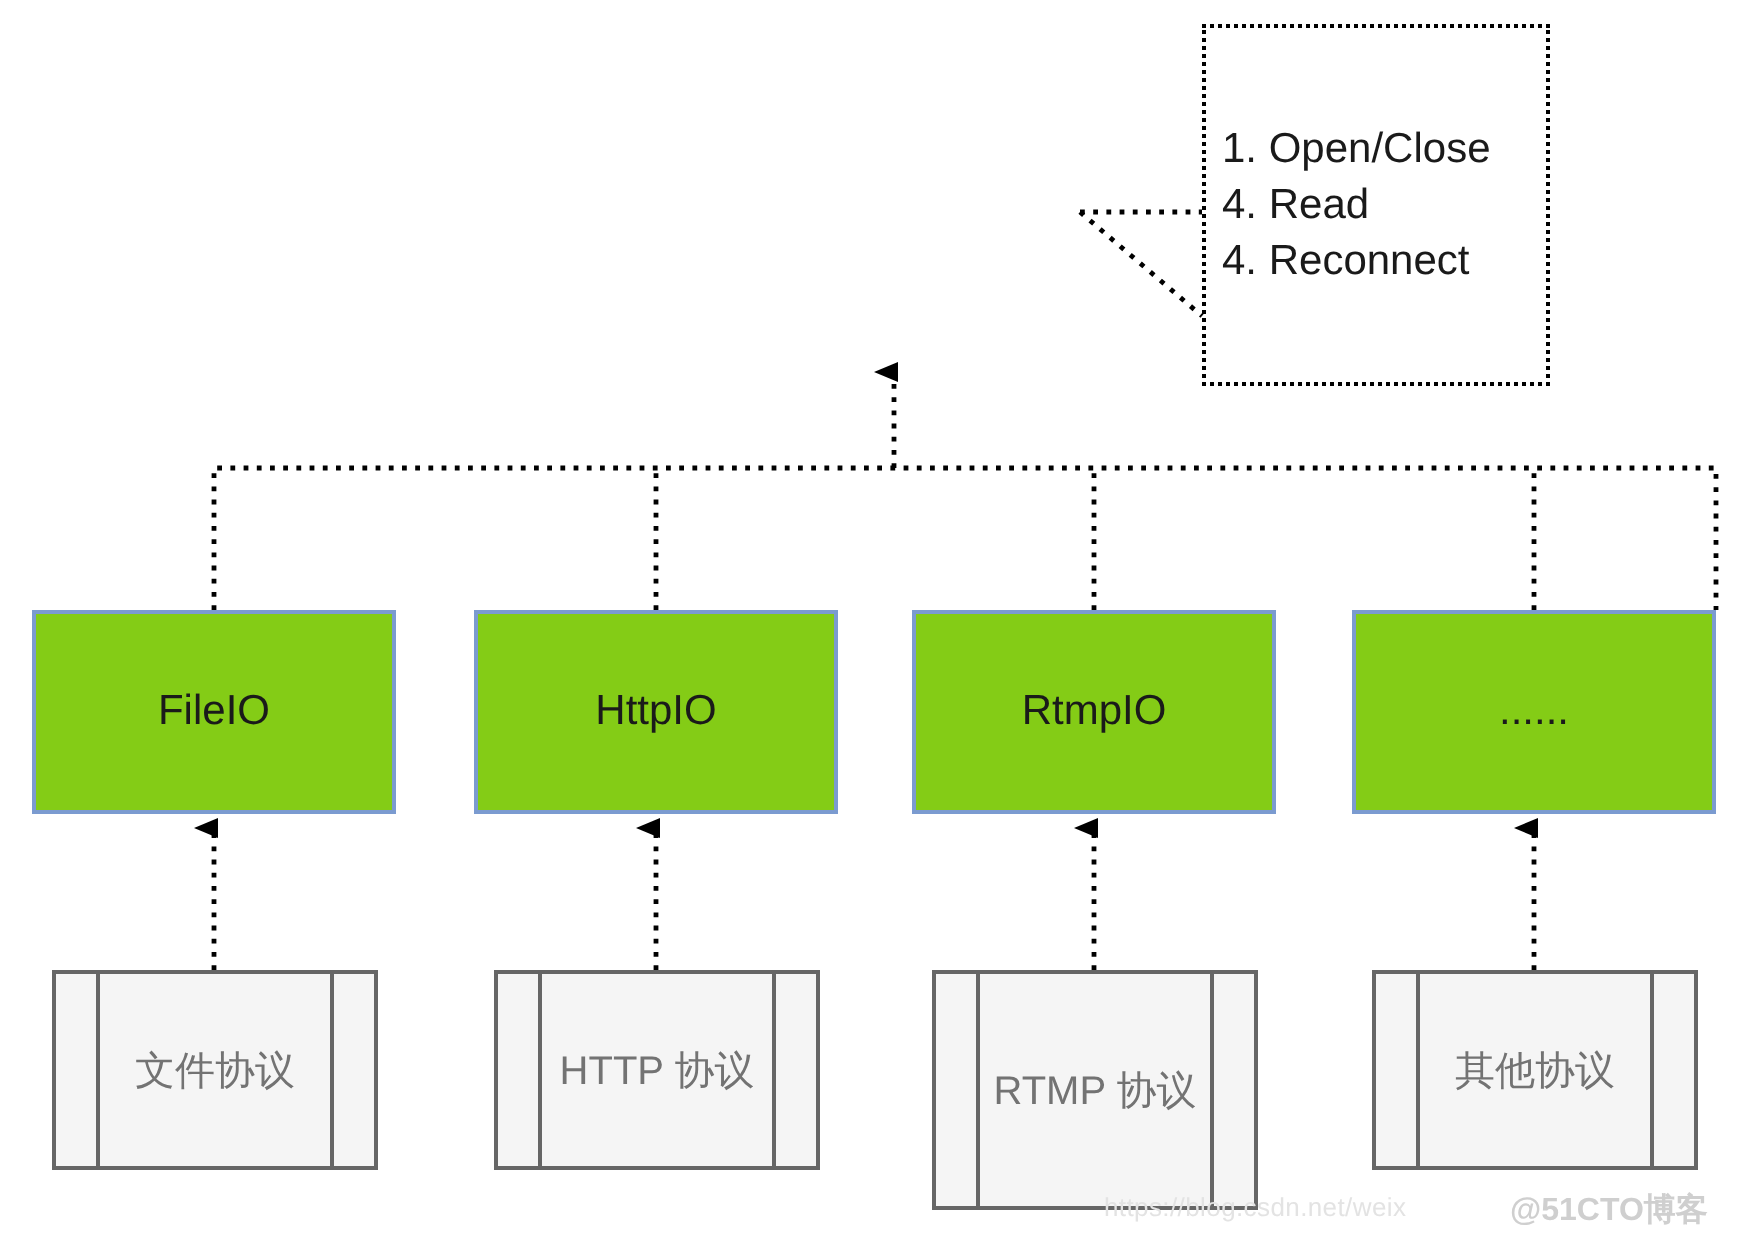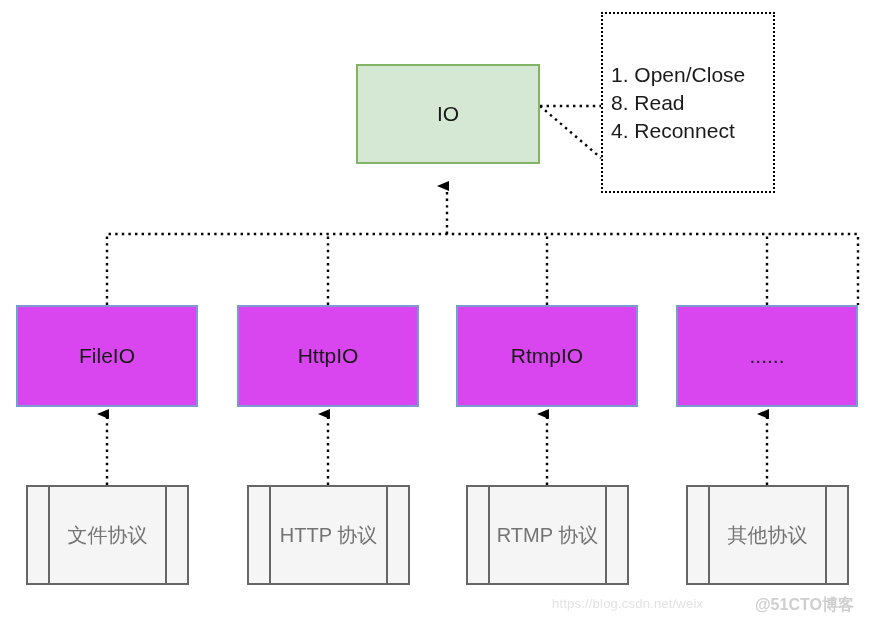--- a/index.html
+++ b/index.html
@@ -39,21 +39,21 @@
   
   .node-root {
     background: #d5e8d4;
     border: 2px solid #82b366;
     color: #1a1a1a;
     font-size: 21px;
   }
 
   
   .node-impl {
-    background: #d946ef;
+    background: #84cc16;
     border: 2px solid #7b9bd0;
     color: #1a1a1a;
     font-size: 21px;
   }
 
   
   .node-component {
     background: #f5f5f5;
     border: 2px solid #666666;
     color: #737373;
@@ -137,28 +137,25 @@
     </g>
 
     <g stroke="#000000" stroke-width="2.4" fill="none" stroke-dasharray="2.4 4.2" stroke-linecap="butt">
       <path d="M107,485 L107,414" marker-end="url(#arrowHollowUp)"></path>
       <path d="M328,485 L328,414" marker-end="url(#arrowHollowUp)"></path>
       <path d="M547,485 L547,414" marker-end="url(#arrowHollowUp)"></path>
       <path d="M767,485 L767,414" marker-end="url(#arrowHollowUp)"></path>
     </g>
   </svg>
 
-  <div class="box node-root" style="left:356px; top:64px; width:184px; height:100px;">
-    <span>IO</span>
-  </div>
 
   <div class="note" style="left:601px; top:12px; width:174px; height:181px;">
     <ol>
       <li>1. Open/Close</li>
-      <li>8. Read</li>
+      <li>4. Read</li>
       <li>4. Reconnect</li>
     </ol>
   </div>
 
   <div class="box node-impl" style="left:16px; top:305px; width:182px; height:102px;">
     <span>FileIO</span>
   </div>
 
   <div class="box node-impl" style="left:237px; top:305px; width:182px; height:102px;">
     <span>HttpIO</span>
@@ -177,21 +174,21 @@
     <span class="bar bar-right"></span>
     <span class="comp-label">文件协议</span>
   </div>
 
   <div class="box node-component" style="left:247px; top:485px; width:163px; height:100px;">
     <span class="bar bar-left"></span>
     <span class="bar bar-right"></span>
     <span class="comp-label">HTTP 协议</span>
   </div>
 
-  <div class="box node-component" style="left:466px; top:485px; width:163px; height:100px;">
+  <div class="box node-component" style="left:466px; top:485px; width:163px; height:120px;">
     <span class="bar bar-left"></span>
     <span class="bar bar-right"></span>
     <span class="comp-label">RTMP 协议</span>
   </div>
 
   <div class="box node-component" style="left:686px; top:485px; width:163px; height:100px;">
     <span class="bar bar-left"></span>
     <span class="bar bar-right"></span>
     <span class="comp-label">其他协议</span>
   </div>

